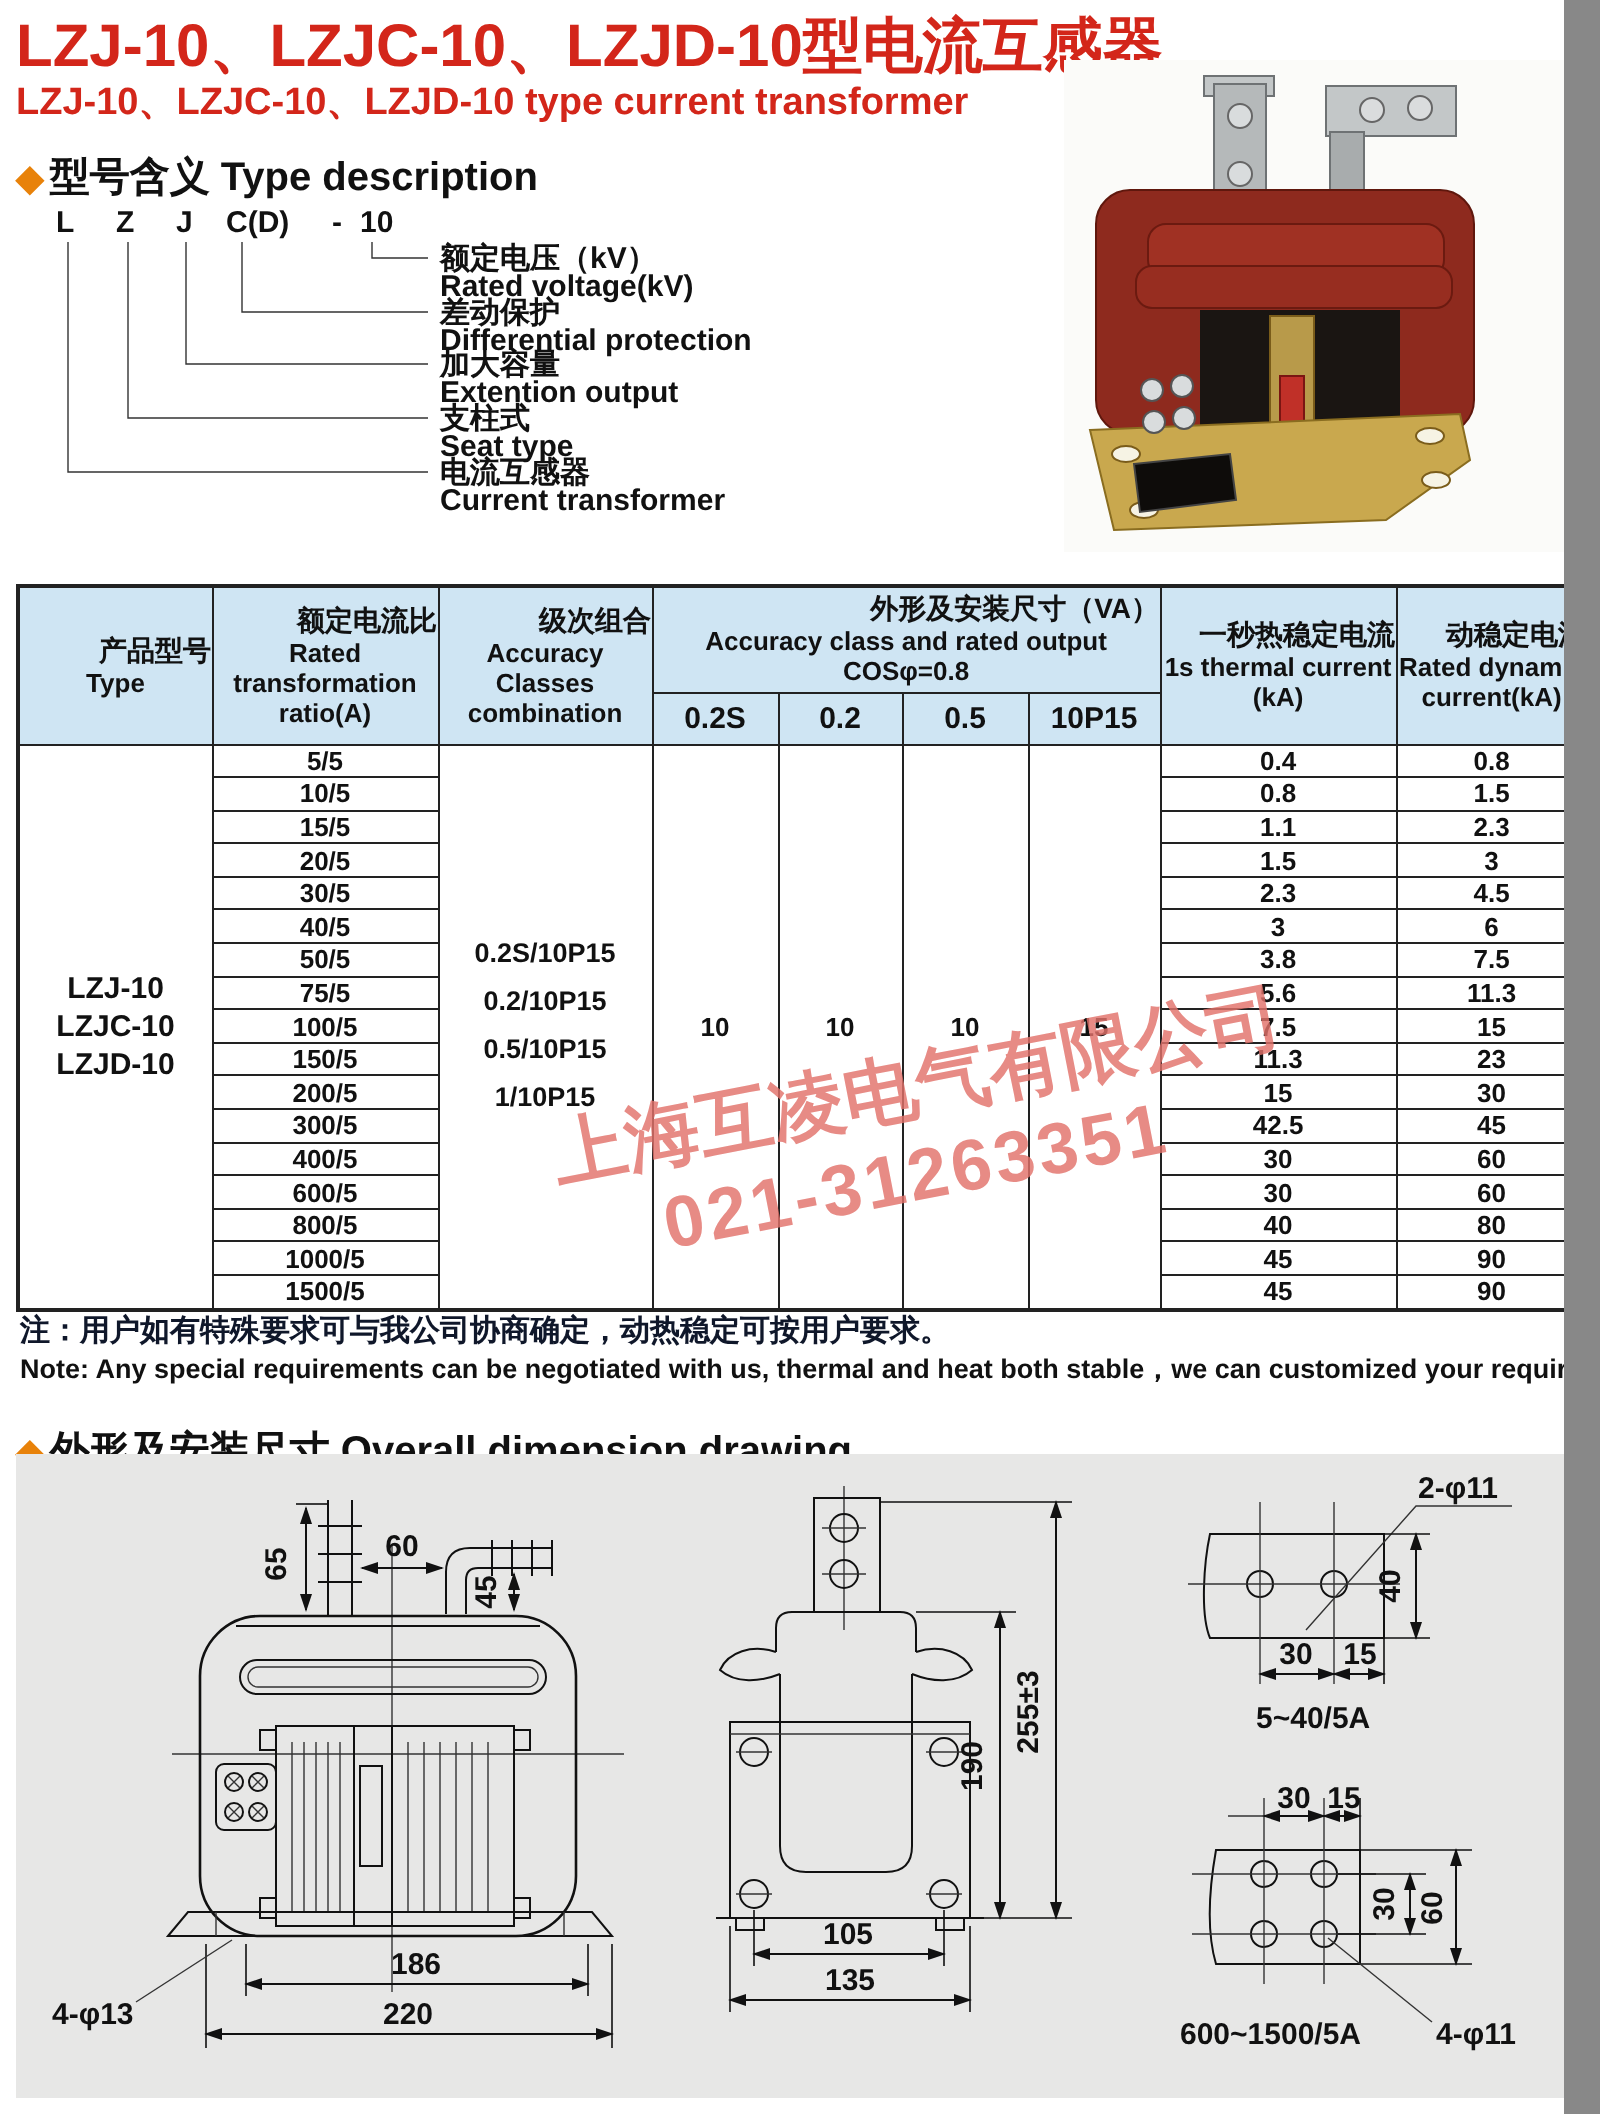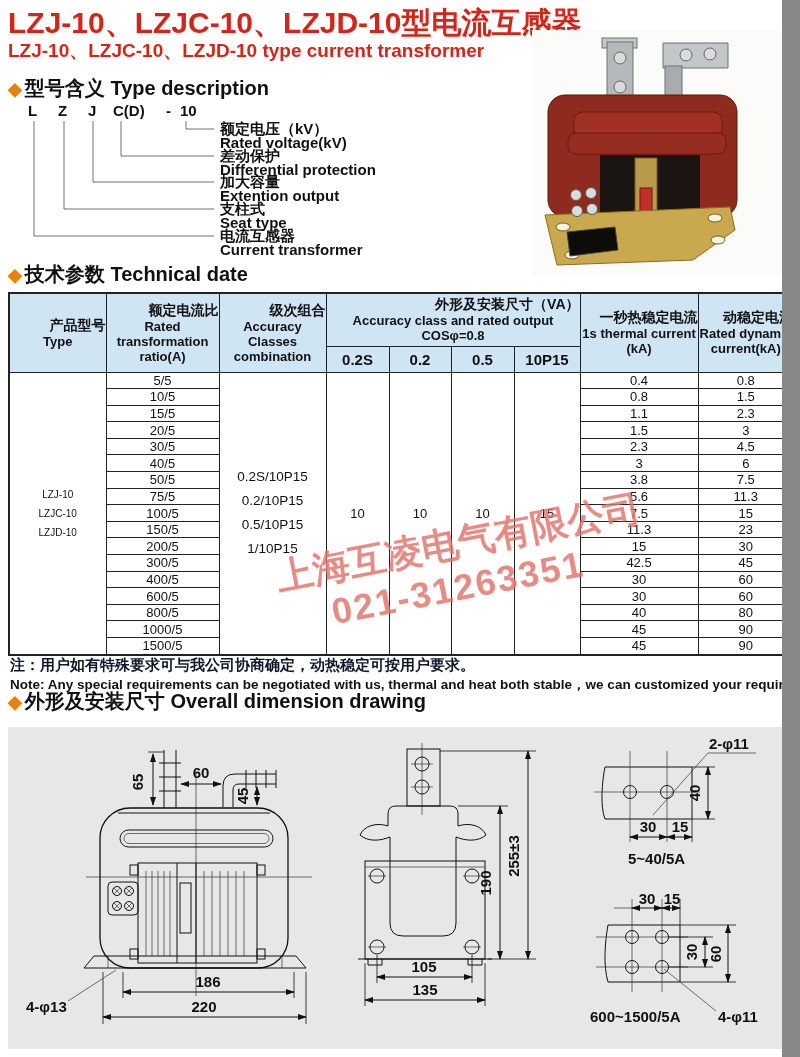--- a/index.html
+++ b/index.html
@@ -4,35 +4,35 @@
 <style>
   html,body{margin:0;padding:0;background:#888;}
   .page{position:relative;width:782px;height:1057px;background:#ffffff;
         font-family:"Liberation Sans",sans-serif;overflow:hidden;}
   .title{position:absolute;left:8px;top:3px;font-size:30px;font-weight:bold;color:#d3261a;white-space:nowrap;}
   .subtitle{position:absolute;left:8px;top:38px;font-size:19px;font-weight:bold;color:#d3261a;white-space:nowrap;text-align:center;}
   .section-h{position:absolute;font-size:20px;font-weight:bold;color:#111;white-space:nowrap;}
   .section-h .diamond{color:#e8820a;font-size:18px;margin-right:3px;}
   #sec1{left:8px;top:75px;}
   #sec2{left:8px;top:261px;}
-  #sec3{left:8px;top:688px;text-align:right;}
+  #sec3{left:8px;top:712px;text-align:right;}
   .typecode-svg{position:absolute;left:18px;top:98px;}
   .typecode-svg text{fill:#111;font-weight:bold;}
   .photo-svg{position:absolute;left:532px;top:30px;}
   
   .tech-table{position:absolute;left:8px;top:292px;width:785px;border-collapse:collapse;table-layout:fixed;
               border:2px solid #222;}
   .tech-table th,.tech-table td{border:1px solid #222;text-align:center;vertical-align:middle;padding:0;color:#111;}
   .tech-table thead th{background:#cfe5f3;}
   .hz{font-size:14px;font-weight:bold;line-height:17px;text-align:right;}
   .he{font-size:13px;font-weight:bold;line-height:15px;}
   .sub-th{height:25px;font-size:15px;font-weight:bold;}
   .row1{height:53px;}
-  .tech-table tbody td{height:15.6px;font-size:13px;font-weight:normal;line-height:15px;background:#fff;}
-  .cell-type div{line-height:19px;font-size:10px;}
+  .tech-table tbody td{height:15.6px;font-size:13px;font-weight:bold;line-height:15px;background:#fff;}
+  .cell-type div{line-height:19px;font-size:15px;}
   .cell-combos div{line-height:24px;font-size:13.5px;}
   .out-cell{font-size:14px;}
   
   .watermark{position:absolute;left:272px;top:554px;transform:rotate(-11deg);transform-origin:left top;
              color:#e2726b;opacity:.82;font-weight:bold;pointer-events:none;white-space:nowrap;}
   .watermark .w1{font-size:37px;letter-spacing:0px;}
   .watermark .w2{font-size:36px;letter-spacing:2px;margin:-2px 0 0 48px;}
   .note-zh{position:absolute;left:10px;top:656px;font-size:15px;font-weight:bold;color:#0f172a;white-space:nowrap;}
   .note-en{position:absolute;left:10px;top:676px;font-size:13.5px;font-weight:bold;color:#111;white-space:nowrap;}
   
@@ -130,21 +130,20 @@
     </g>
 
     <g>
       <circle cx="44" cy="165" r="5.5" fill="#d9dcdd" stroke="#555"></circle>
       <circle cx="59" cy="163" r="5.5" fill="#d9dcdd" stroke="#555"></circle>
       <circle cx="45" cy="181" r="5.5" fill="#d9dcdd" stroke="#555"></circle>
       <circle cx="60" cy="179" r="5.5" fill="#d9dcdd" stroke="#555"></circle>
     </g>
   </svg>
 
-  <div class="section-h" id="sec2"><span class="diamond">◆</span><span>技术参数 Technical date</span></div>
 
   <table class="tech-table">
     <colgroup>
       <col style="width:97px">
         <col style="width:113px">
         <col style="width:107px">
       <col style="width:63px">
         <col style="width:62px">
         <col style="width:63px">
         <col style="width:66px">

